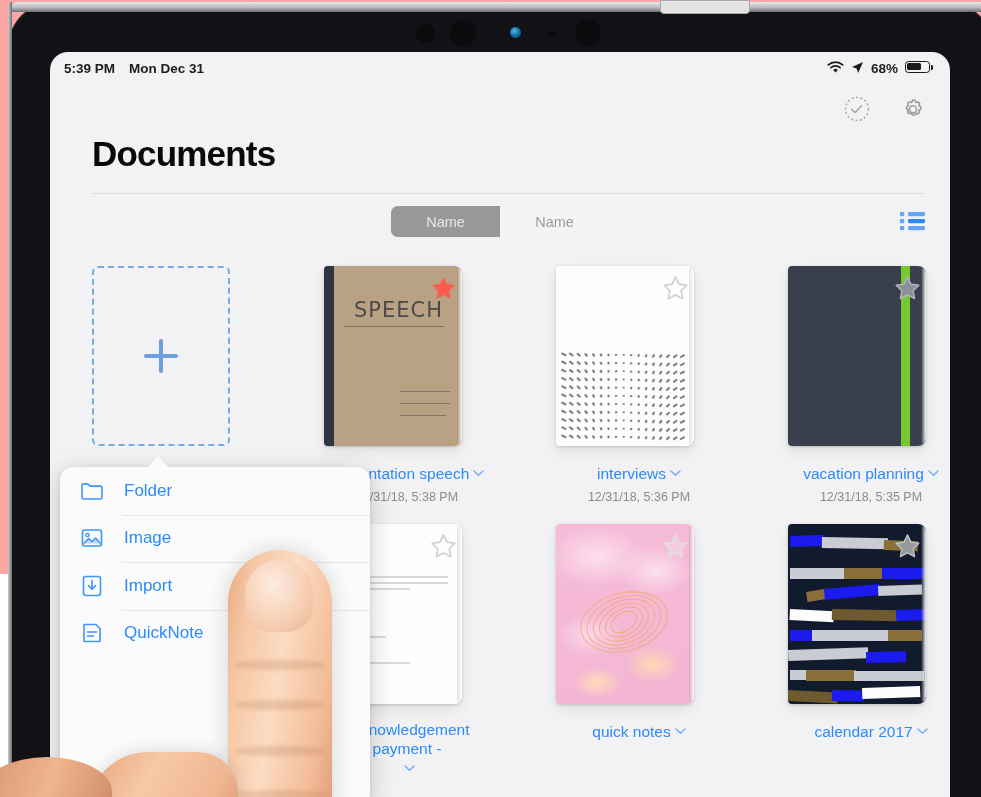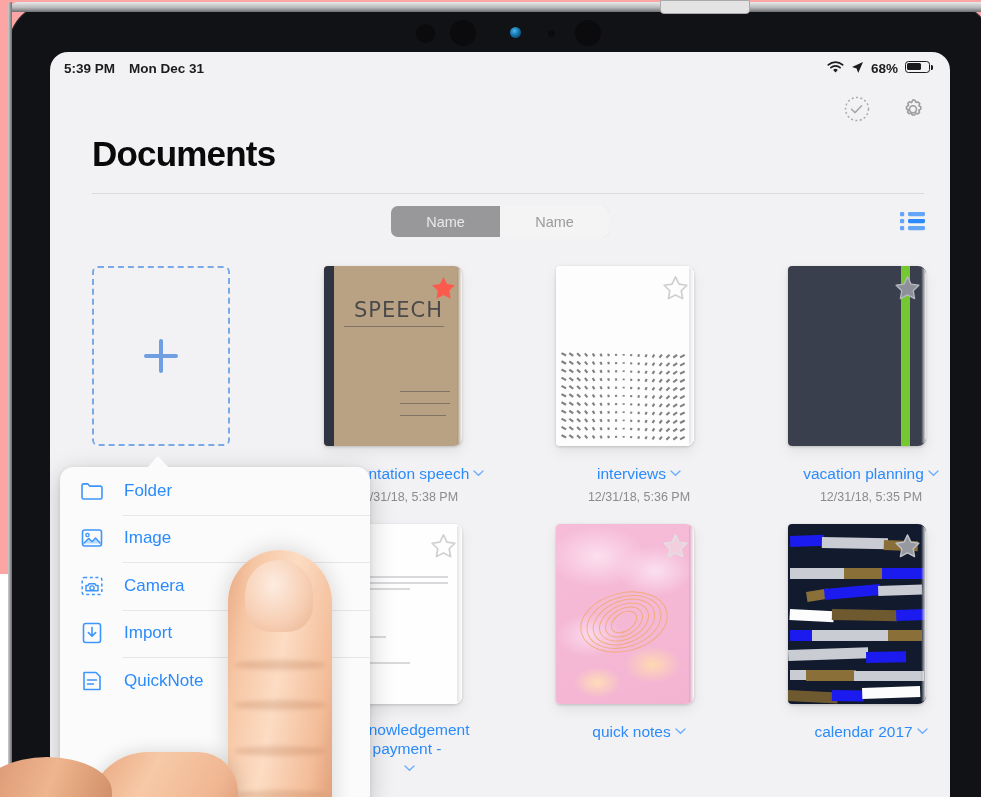--- a/index.html
+++ b/index.html
@@ -718,30 +718,20 @@
         <span class="pop-icon">
           <svg width="28" height="28" viewBox="0 0 28 28">
             <rect x="4.5" y="6" width="19" height="16" rx="2.2" fill="none" stroke="#3d96fc" stroke-width="1.6"></rect>
             <circle cx="9.5" cy="11" r="1.6" fill="none" stroke="#3d96fc" stroke-width="1.4"></circle>
             <path d="M5.5 19.5l5.2-5 3.4 3.2 3.4-3.6 5 5.4" fill="#bcdcff" stroke="#3d96fc" stroke-width="1.5" stroke-linejoin="round"></path>
           </svg>
         </span>
         <span class="pop-label">Image</span>
       </div>
 
-      <div class="pop-item">
-        <span class="pop-icon">
-          <svg width="28" height="28" viewBox="0 0 28 28">
-            <rect x="4.2" y="5.5" width="19.6" height="17" rx="2" fill="none" stroke="#3d96fc" stroke-width="1.5" stroke-dasharray="3 2.6"></rect>
-            <path d="M8 13.5h2l1.2-1.8h5.6l1.2 1.8h2v5.2H8z" fill="none" stroke="#3d96fc" stroke-width="1.5" stroke-linejoin="round"></path>
-            <circle cx="14" cy="16" r="2.1" fill="none" stroke="#3d96fc" stroke-width="1.4"></circle>
-          </svg>
-        </span>
-        <span class="pop-label">Camera</span>
-      </div>
 
       <div class="pop-item">
         <span class="pop-icon">
           <svg width="28" height="28" viewBox="0 0 28 28">
             <rect x="5.5" y="4.5" width="17" height="19" rx="2.2" fill="none" stroke="#3d96fc" stroke-width="1.6"></rect>
             <path d="M14 8.5v8.4M10.4 13.6L14 17.2l3.6-3.6" fill="none" stroke="#3d96fc" stroke-width="1.6" stroke-linecap="round" stroke-linejoin="round"></path>
           </svg>
         </span>
         <span class="pop-label">Import</span>
       </div>

